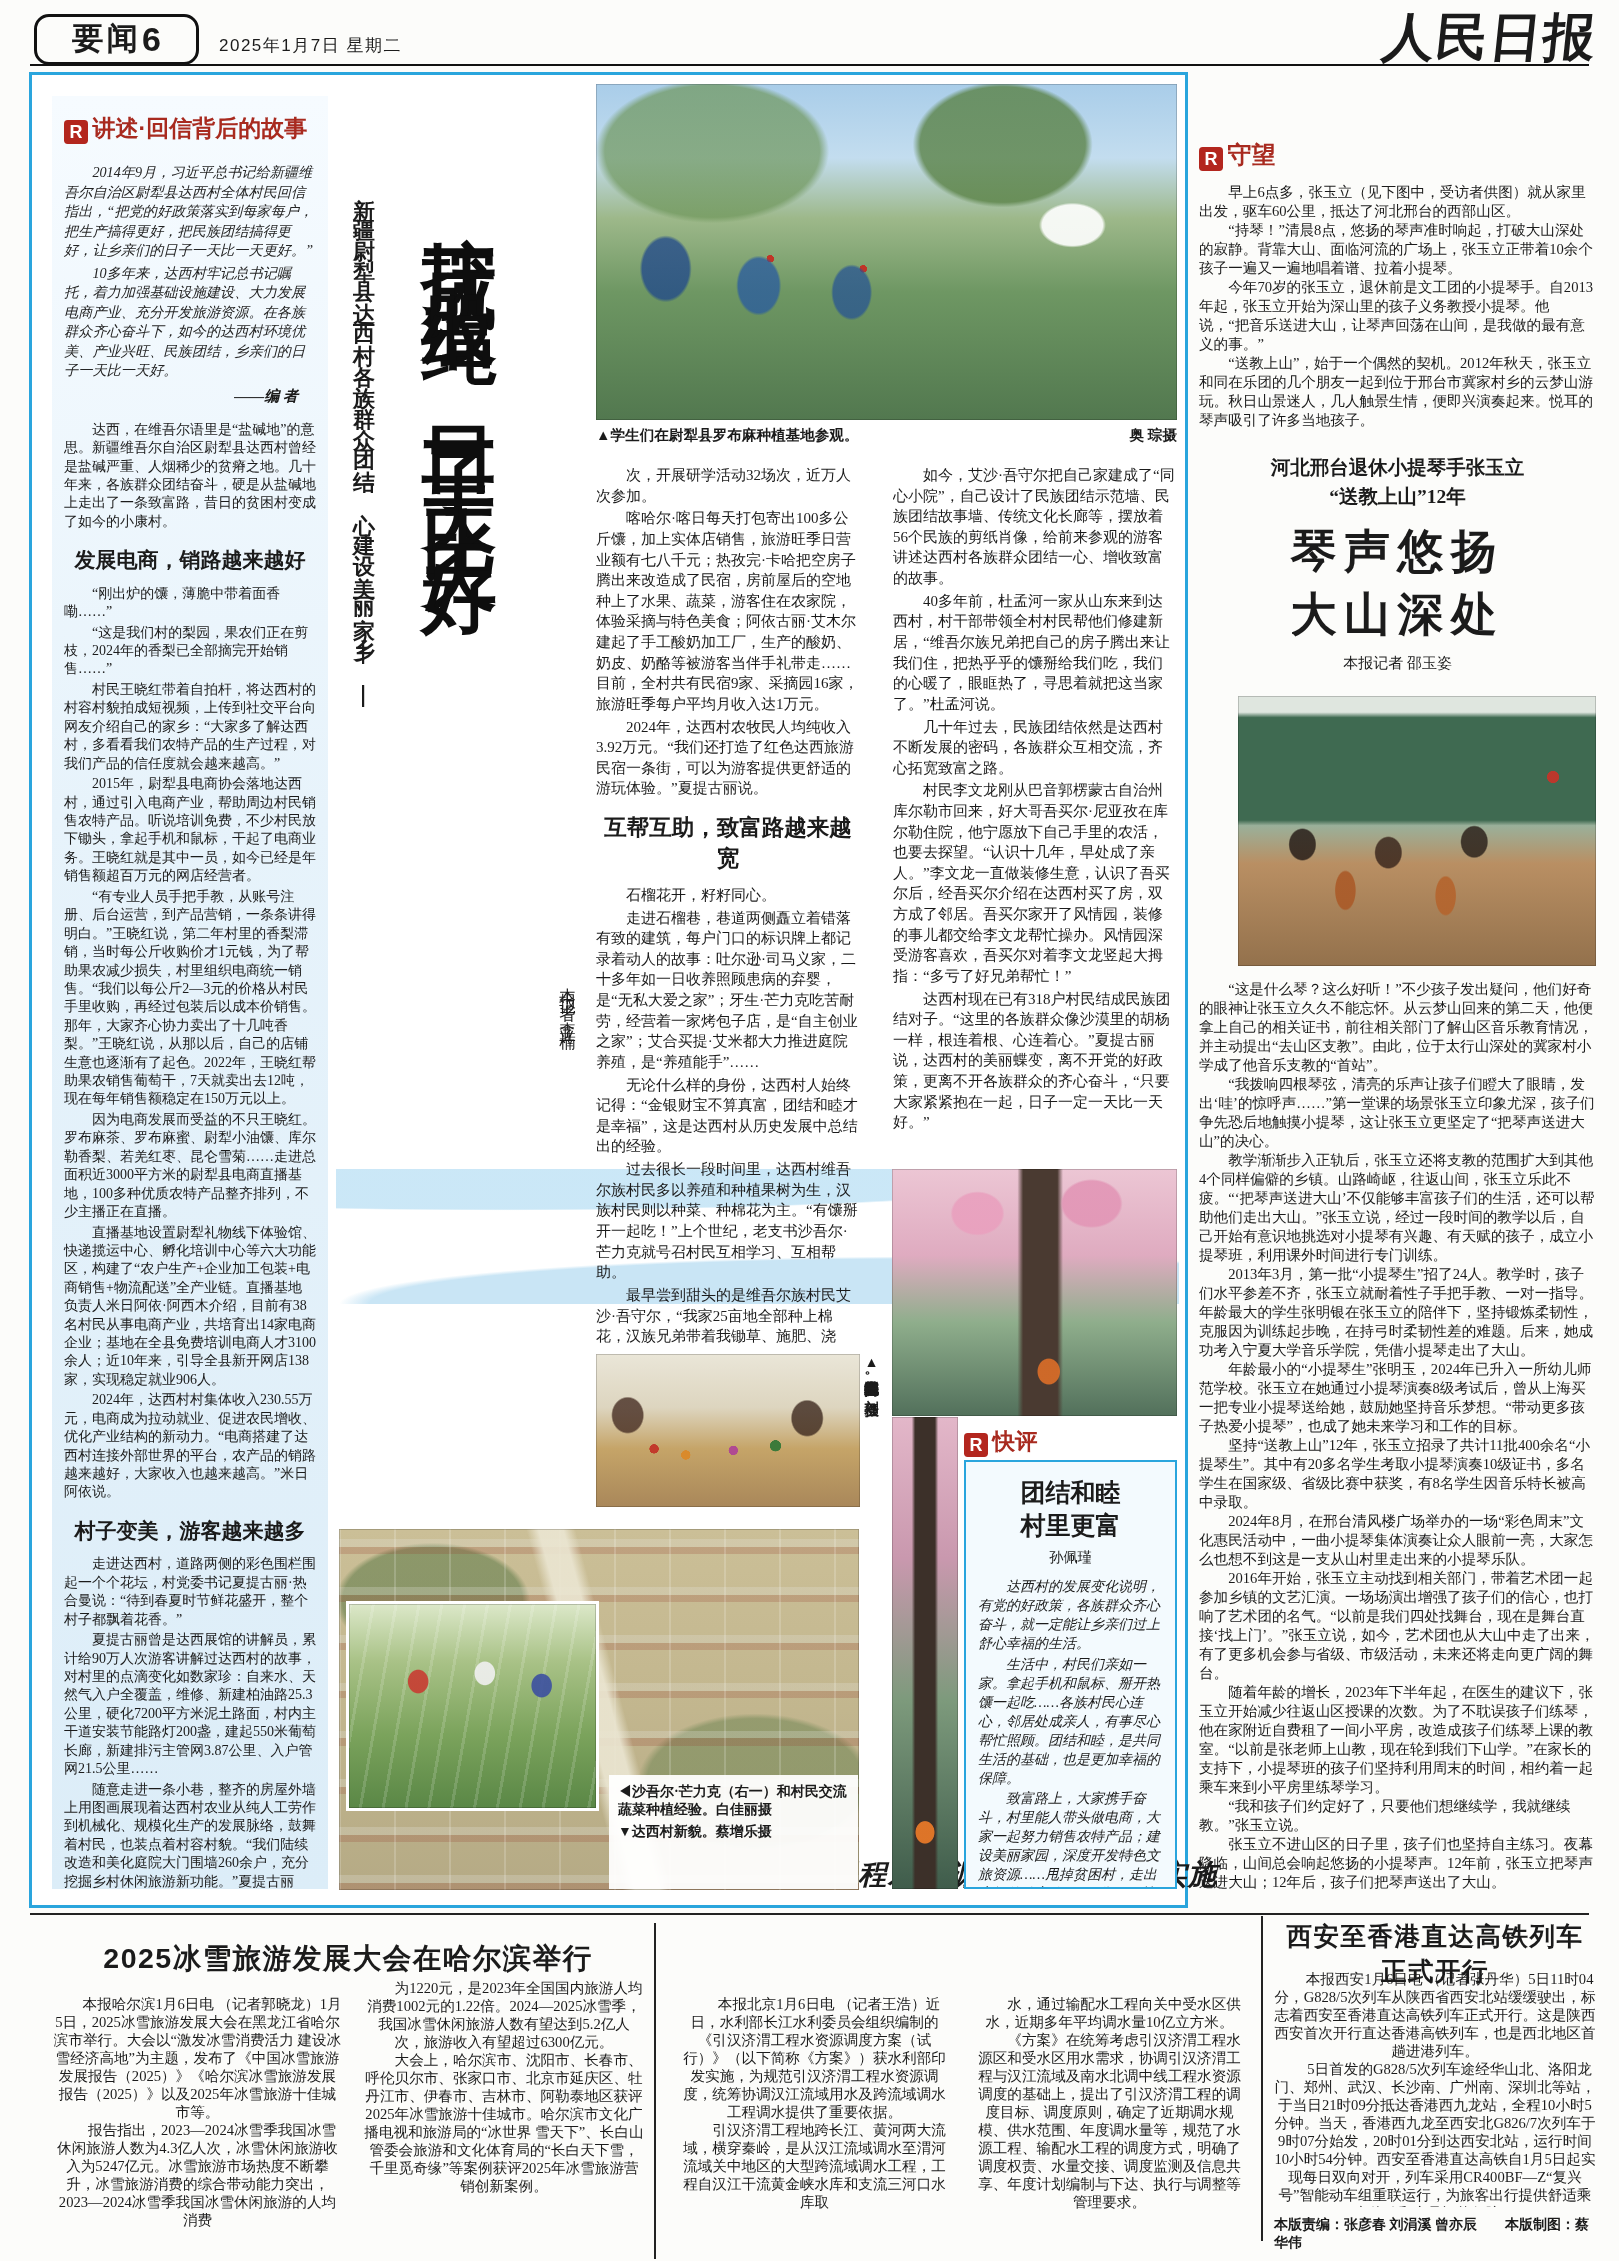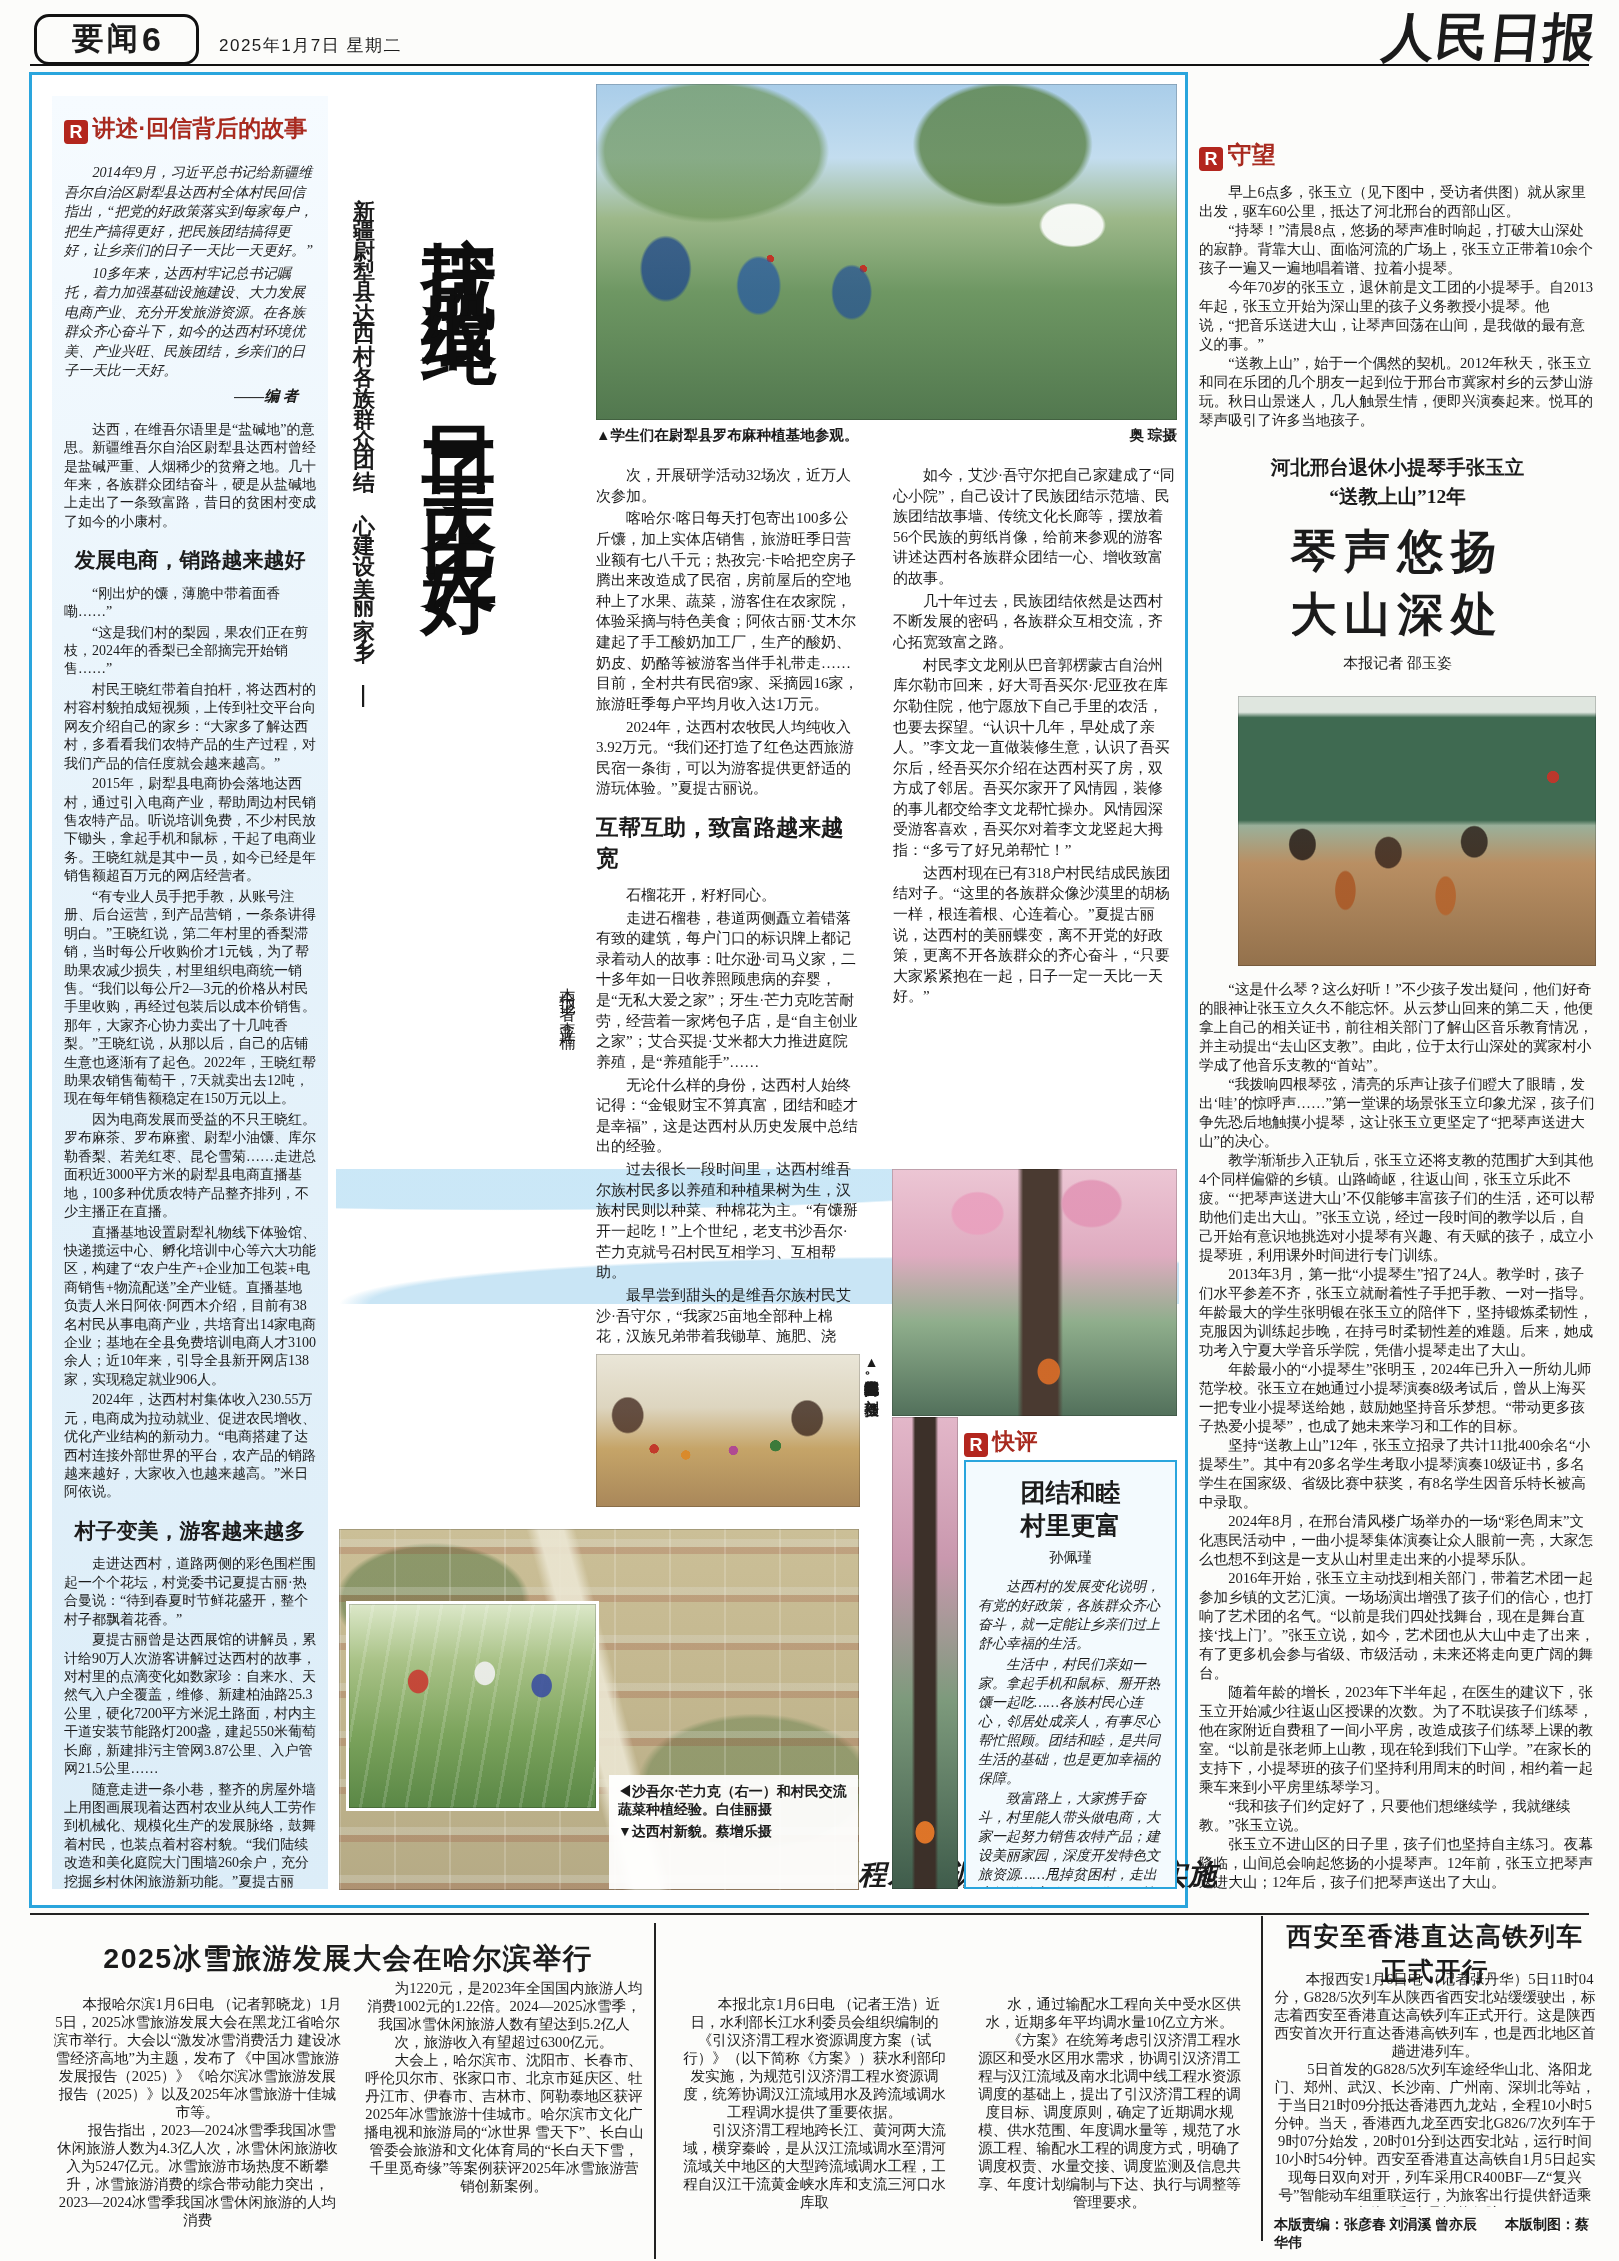--- a/index.html
+++ b/index.html
@@ -95,21 +95,21 @@
   .kp-label{left:964px;top:1426px;color:#a82a1f;font-size:22.5px;font-weight:bold;font-family:"Liberation Sans",sans-serif;z-index:2;}
   .kp-box{left:964px;top:1460px;width:213px;height:429px;border:2.2px solid #2aa5dd;background:#f3fafe;z-index:2;
           padding:10.5px 12px;box-sizing:border-box;overflow:hidden;}
   .kp-title{text-align:center;font-size:25px;font-weight:bold;font-family:"Liberation Sans",sans-serif;line-height:33px;margin:3px 0 6px 0;}
   .kp-by{text-align:center;font-size:14.2px;margin:0 0 10.5px 0;}
   .kp-box p.para{font-size:14px;line-height:19px;text-indent:2em;margin:0 0 1.5px 0;font-style:italic;}
   
   .col{overflow:hidden;z-index:2;}
   .colA{left:596px;top:465px;width:264px;height:884px;}
   .colB{left:893px;top:465px;width:283px;height:700px;}
-  .col-sec{font-size:22.5px;font-weight:bold;font-family:"Liberation Sans",sans-serif;margin:13.5px 0 10.5px 0;}
+  .col-sec{font-size:22.5px;font-weight:bold;font-family:"Liberation Sans",sans-serif;text-align:center;margin:13.5px 0 10.5px 0;}
   .col p{font-size:15px;line-height:20.6px;}
   
   .sw-label{left:1199px;top:139px;color:#a82a1f;font-size:24px;font-weight:bold;font-family:"Liberation Sans",sans-serif;}
   .sw-lead{left:1199px;top:183px;width:397px;height:259px;overflow:hidden;}
   .sw-lead p{font-size:14.6px;line-height:19px;text-indent:2em;margin:0;}
   .sw-kicker{left:1199px;top:454px;width:397px;text-align:center;font-size:19.5px;font-weight:bold;line-height:28.5px;}
   .sw-title{left:1199px;top:520px;width:397px;text-align:center;font-size:46px;font-weight:900;
             font-family:"Liberation Sans",sans-serif;line-height:63px;letter-spacing:7.5px;}
   .sw-by{left:1199px;top:654px;width:397px;text-align:center;font-size:15px;}
   .photo-violin{left:1238px;top:696px;width:358px;height:270px;
@@ -210,20 +210,21 @@
         <p class="para">走进石榴巷，巷道两侧矗立着错落有致的建筑，每户门口的标识牌上都记录着动人的故事：吐尔逊·司马义家，二十多年如一日收养照顾患病的弃婴，是“无私大爱之家”；牙生·芒力克吃苦耐劳，经营着一家烤包子店，是“自主创业之家”；艾合买提·艾米都大力推进庭院养殖，是“养殖能手”……</p>
         <p class="para">无论什么样的身份，达西村人始终记得：“金银财宝不算真富，团结和睦才是幸福”，这是达西村从历史发展中总结出的经验。</p>
         <p class="para">过去很长一段时间里，达西村维吾尔族村民多以养殖和种植果树为生，汉族村民则以种菜、种棉花为主。“有馕掰开一起吃！”上个世纪，老支书沙吾尔·芒力克就号召村民互相学习、互相帮助。</p>
         <p class="para">最早尝到甜头的是维吾尔族村民艾沙·吾守尔，“我家25亩地全部种上棉花，汉族兄弟带着我锄草、施肥、浇水。1990年，我家年纯收入就有两万多元。”</p>
       </div>
   </div>
 
   <div class="abs col colB">
     <div>
         <p class="para">如今，艾沙·吾守尔把自己家建成了“同心小院”，自己设计了民族团结示范墙、民族团结故事墙、传统文化长廊等，摆放着56个民族的剪纸肖像，给前来参观的游客讲述达西村各族群众团结一心、增收致富的故事。</p>
+        <p class="para">40多年前，杜孟河一家从山东来到达西村，村干部带领全村村民帮他们修建新居，“维吾尔族兄弟把自己的房子腾出来让我们住，把热乎乎的馕掰给我们吃，我们的心暖了，眼眶热了，寻思着就把这当家了。”杜孟河说。</p>
         <p class="para">几十年过去，民族团结依然是达西村不断发展的密码，各族群众互相交流，齐心拓宽致富之路。</p>
         <p class="para">村民李文龙刚从巴音郭楞蒙古自治州库尔勒市回来，好大哥吾买尔·尼亚孜在库尔勒住院，他宁愿放下自己手里的农活，也要去探望。“认识十几年，早处成了亲人。”李文龙一直做装修生意，认识了吾买尔后，经吾买尔介绍在达西村买了房，双方成了邻居。吾买尔家开了风情园，装修的事儿都交给李文龙帮忙操办。风情园深受游客喜欢，吾买尔对着李文龙竖起大拇指：“多亏了好兄弟帮忙！”</p>
         <p class="para">达西村现在已有318户村民结成民族团结对子。“这里的各族群众像沙漠里的胡杨一样，根连着根、心连着心。”夏提古丽说，达西村的美丽蝶变，离不开党的好政策，更离不开各族群众的齐心奋斗，“只要大家紧紧抱在一起，日子一定一天比一天好。”</p>
       </div>
   </div>
 
   <div class="abs photo photo-live"></div>
   <div class="abs cap-live">
     <span>▲王晓红在电商直播基地直播销售农特产品。</span>
     <span class="cap-credit">刘  佳摄</span>

